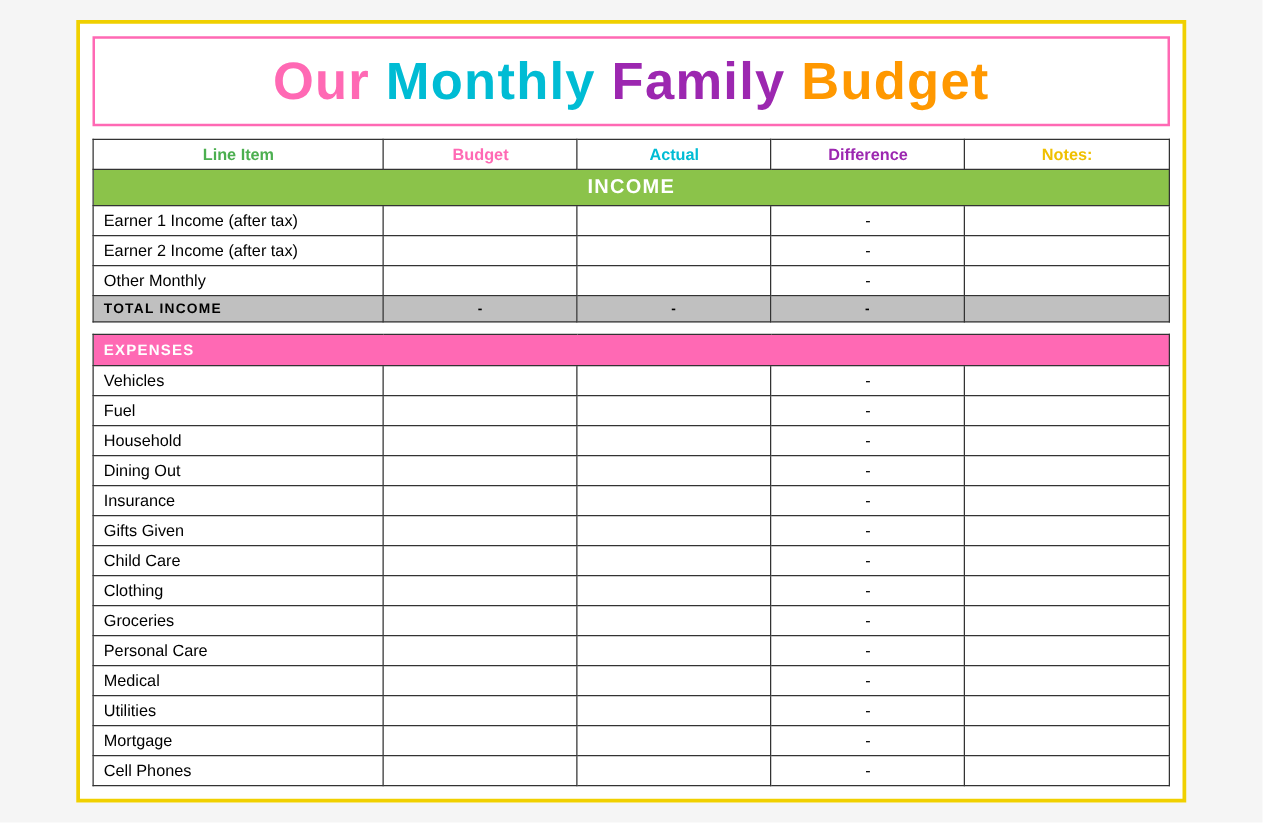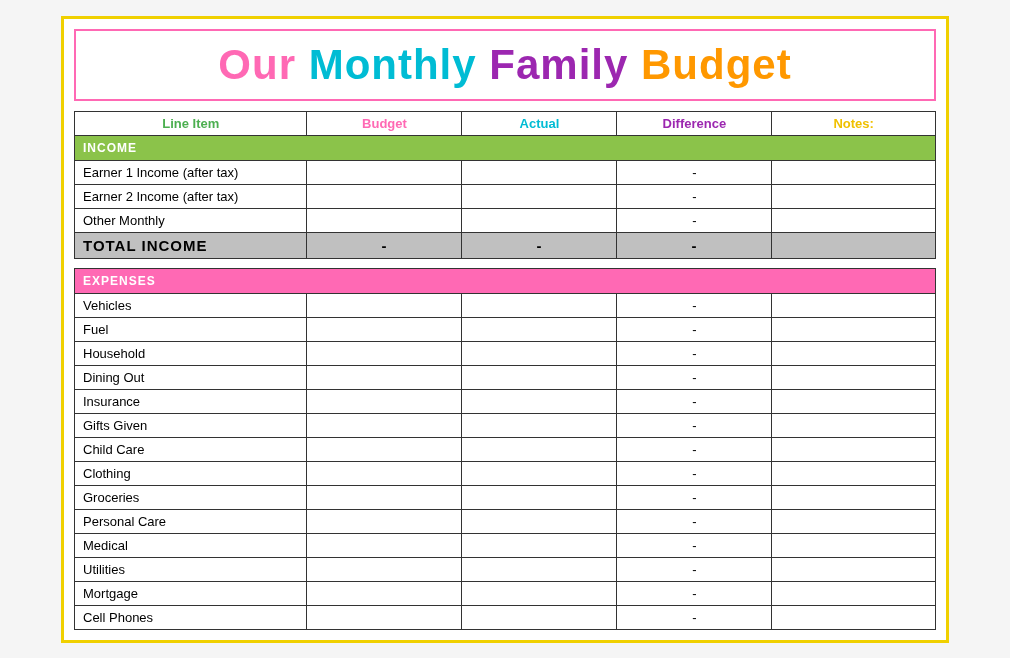--- a/index.html
+++ b/index.html
@@ -56,38 +56,39 @@
     .th-lineitem { color: #4caf50; font-size: 15px; }
     .th-budget { color: #ff69b4; font-size: 15px; }
     .th-actual { color: #00bcd4; font-size: 15px; }
     .th-difference { color: #9c27b0; font-size: 15px; }
     .th-notes { color: #f0c000; font-size: 15px; }
 
     .section-header td {
       background: #8bc34a;
       color: white;
       font-weight: bold;
-      font-size: 12px;
+      font-size: 16px;
       letter-spacing: 1px;
       text-transform: uppercase;
       padding: 5px 8px;
+      text-align: center;
     }
     .section-header-expenses td {
       background: #ff69b4;
       color: white;
       font-weight: bold;
       font-size: 12px;
       letter-spacing: 1px;
       text-transform: uppercase;
       padding: 5px 8px;
     }
     .total-row td {
       background: #c0c0c0;
       font-weight: bold;
-      font-size: 15px;
+      font-size: 11px;
       text-transform: uppercase;
       letter-spacing: 1px;
     }
     .data-row td {
       background: white;
       font-size: 13px;
     }
     .dash-cell {
       text-align: center;
     }

